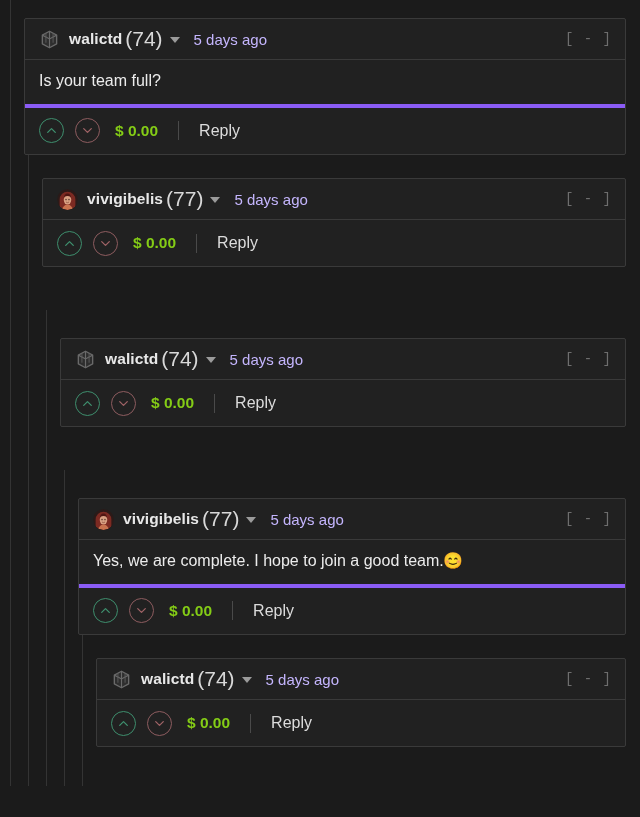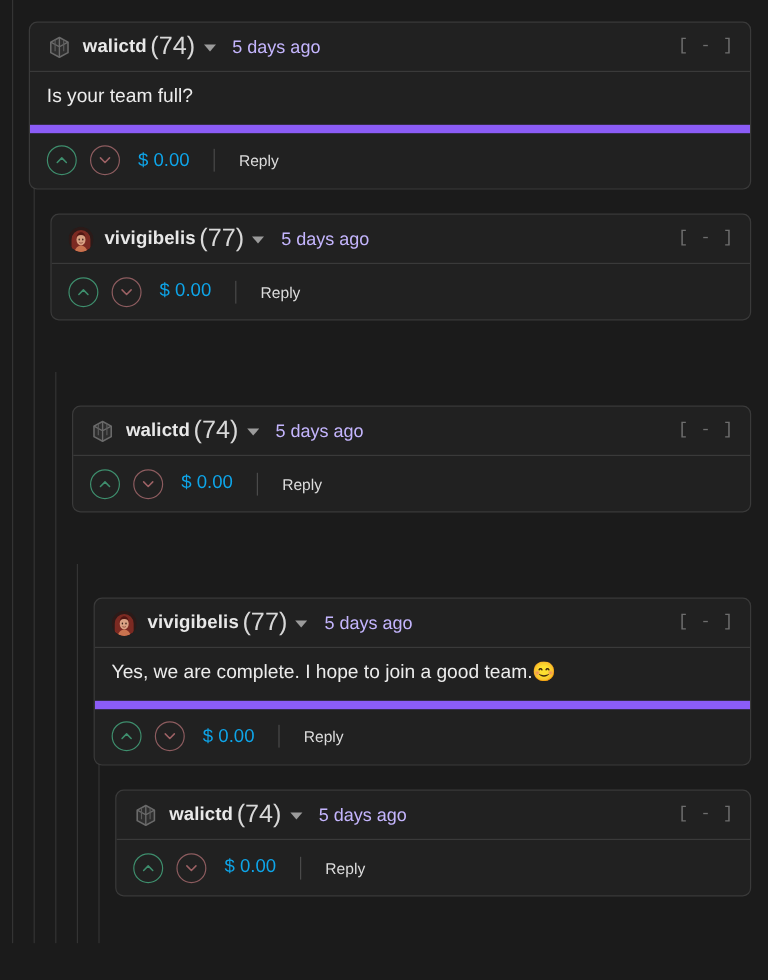--- a/index.html
+++ b/index.html
@@ -29,21 +29,21 @@
 
   .comment-row {
     position: absolute;
     box-sizing: border-box;
   }
 
   .card {
     box-sizing: border-box;
     background: #212121;
     border: 1px solid #3a3a3a;
-    border-radius: 7px;
+    border-radius: 2px;
     overflow: hidden;
   }
 
   .card-header {
     display: flex;
     align-items: center;
     height: 41px;
     padding: 0 13px 0 14px;
     border-bottom: 1px solid #3a3a3a;
     box-sizing: border-box;
@@ -99,21 +99,21 @@
   .collapse-toggle {
     margin-left: auto;
     color: #6e6e6e;
     font-size: 14px;
     letter-spacing: 1px;
     font-family: "Liberation Mono", monospace;
   }
 
   .card-body {
     padding: 11px 14px 12px 14px;
-    border-bottom: 7px solid #8b5cf6;
+    border-bottom: 4px solid #8b5cf6;
     color: #ececec;
     font-size: 16px;
     line-height: 1.3;
     min-height: 18px;
   }
 
   .card-footer {
     display: flex;
     align-items: center;
     height: 46px;
@@ -134,36 +134,37 @@
 
   .vote-up {
     border: 1.4px solid #3e8e6d;
   }
   .vote-down {
     border: 1.4px solid #8d5c5f;
     margin-left: 11px;
   }
 
   .payout {
-    color: #0ea5e9;
+    color: #84cc16;
     font-size: 15.5px;
     margin-left: 15px;
     white-space: nowrap;
+    font-weight: bold;
   }
 
   .divider {
     width: 1px;
     height: 19px;
     background: #4a4a4a;
     margin-left: 20px;
   }
 
   .reply-btn {
     color: #dcdcdc;
-    font-size: 13px;
+    font-size: 16px;
     margin-left: 20px;
   }
 </style>
 </head>
 <body>
 
 <div id="thread">
     <div class="guide" style="left: 10px; top: 0px; height: 786px;"></div>
     <div class="guide" style="left: 28px; top: 150px; height: 636px;"></div>
     <div class="guide" style="left: 46px; top: 310px; height: 476px;"></div>

